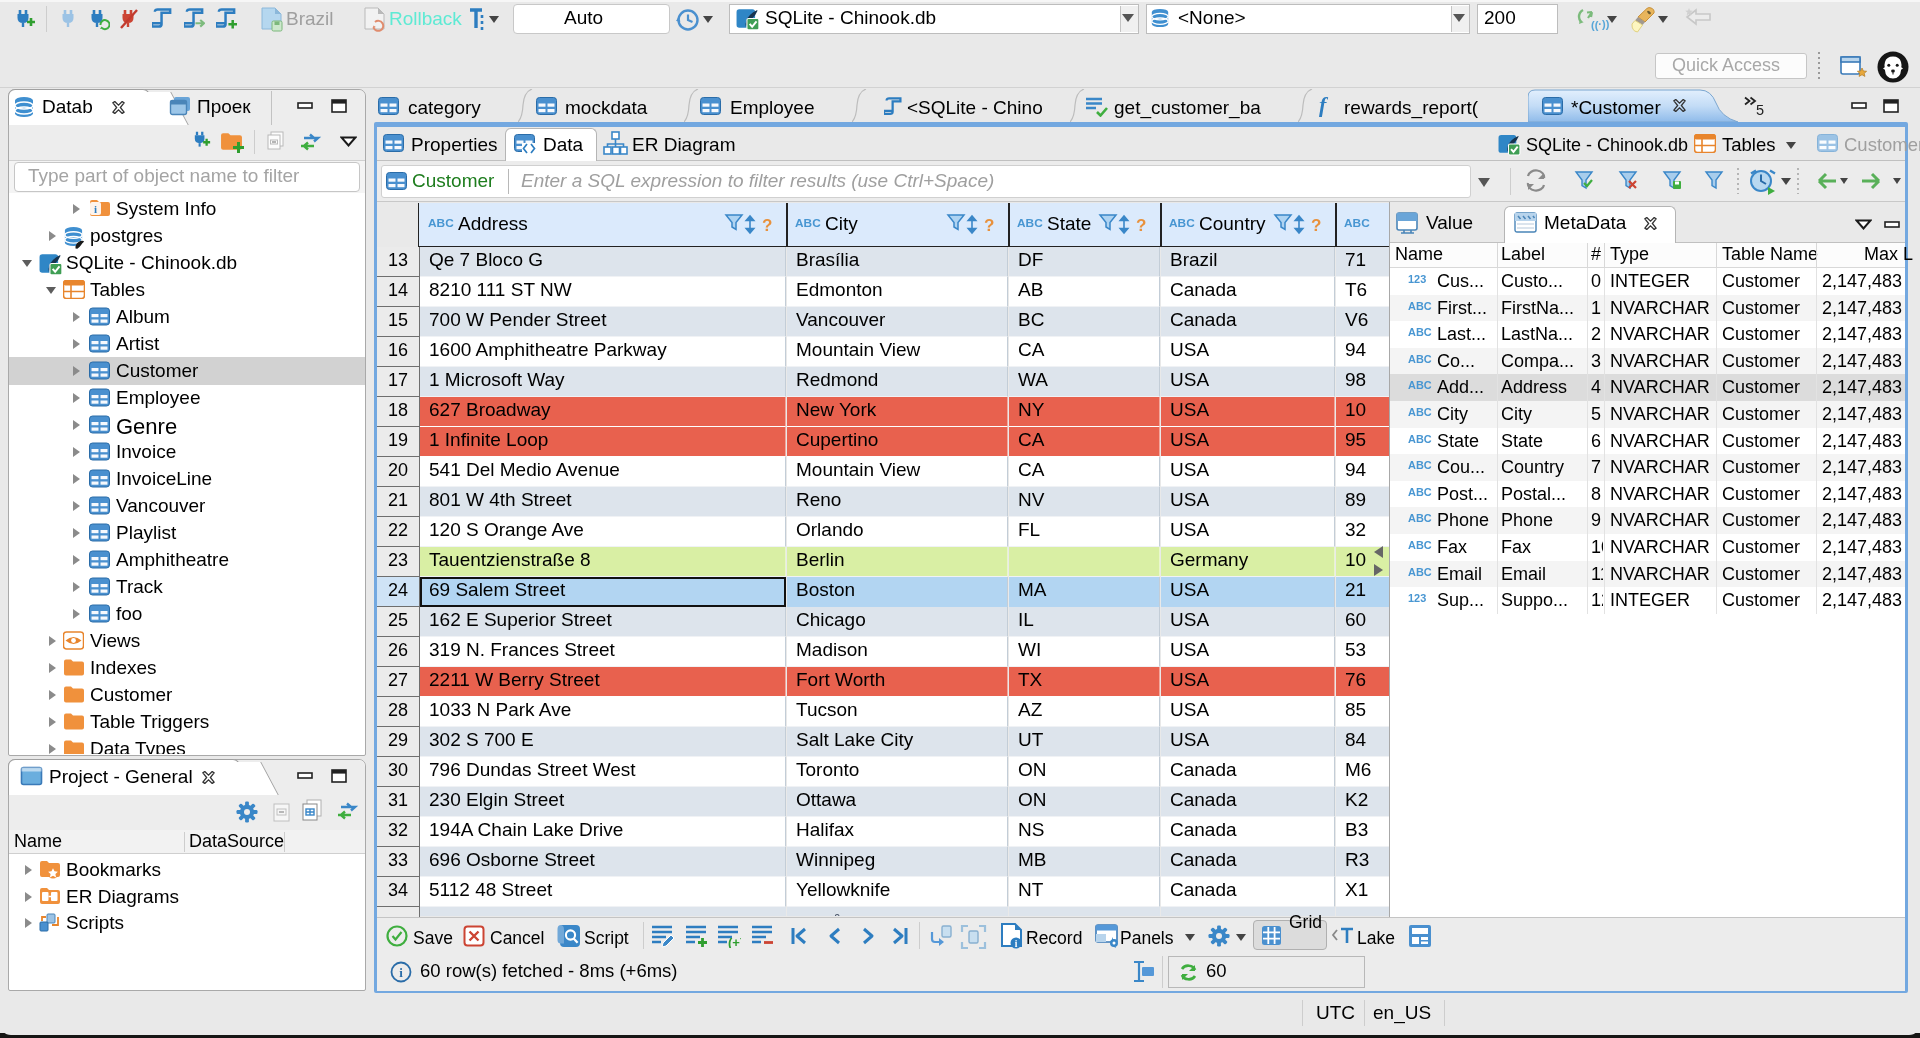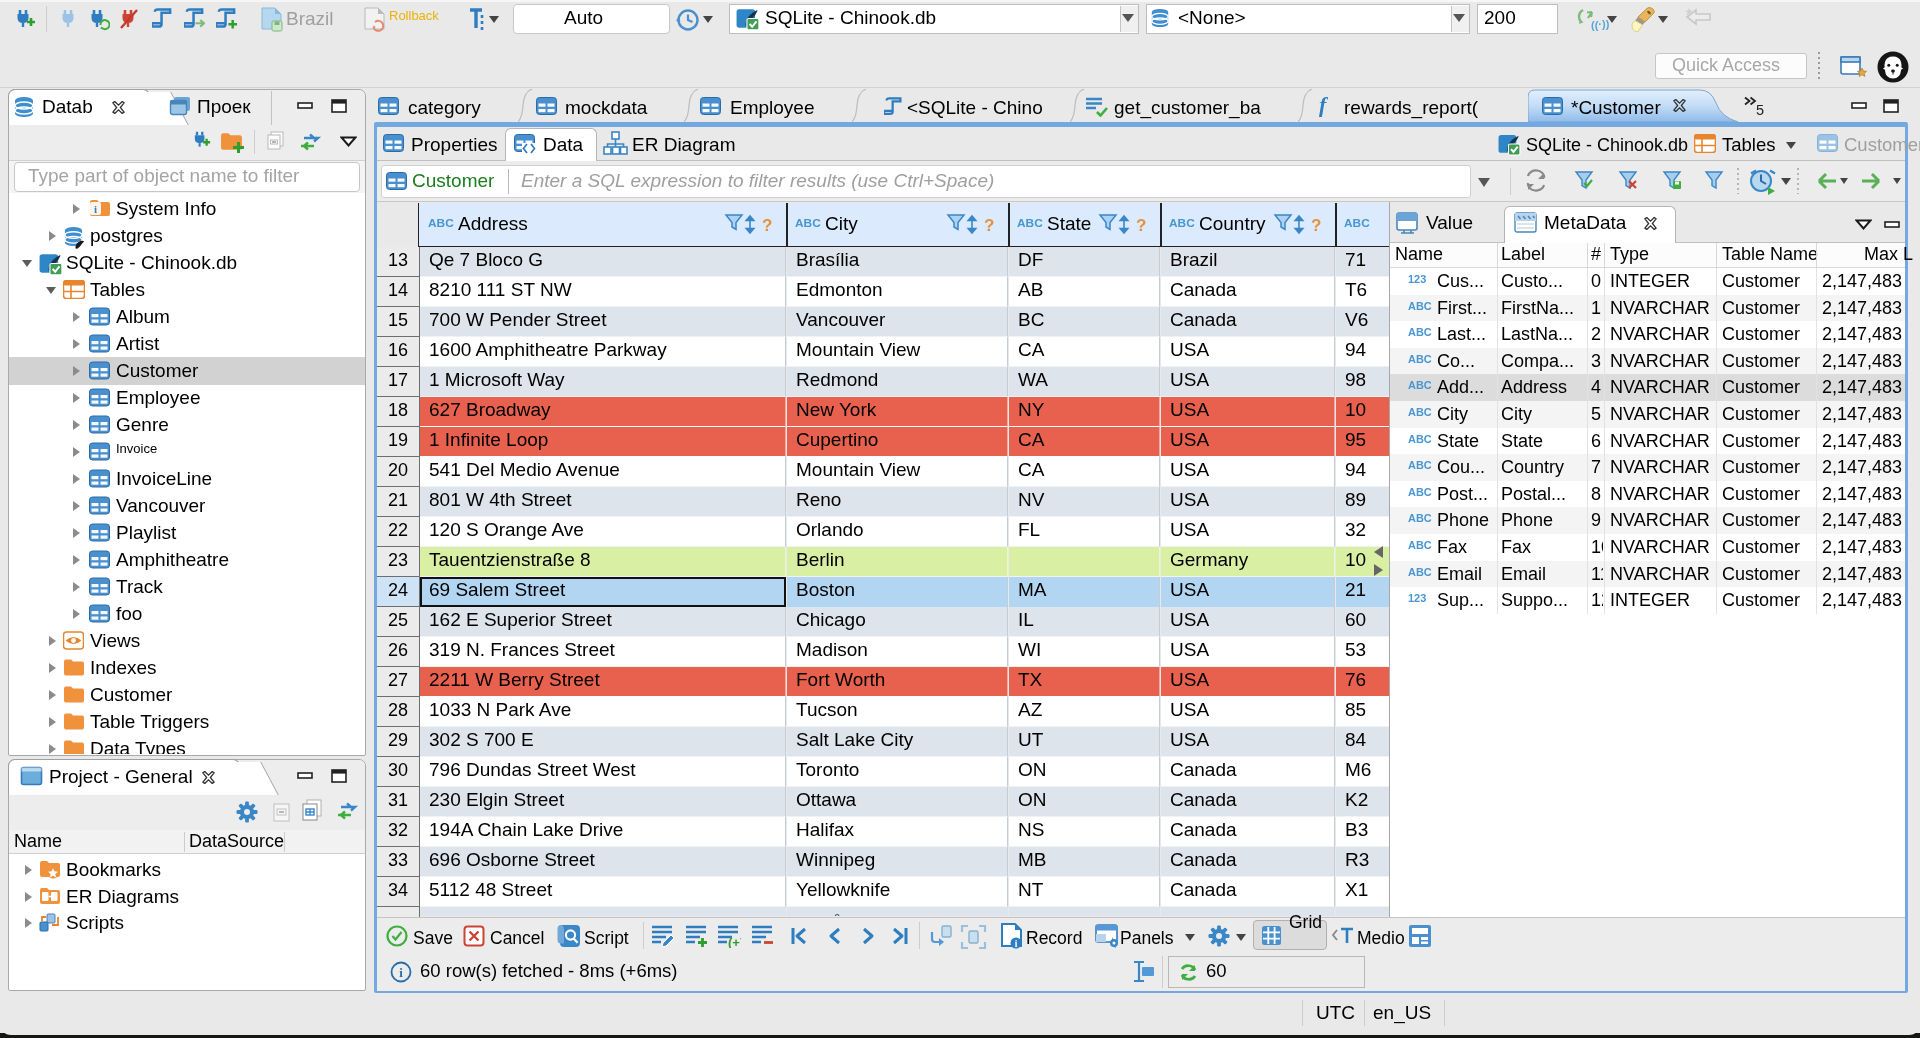--- a/index.html
+++ b/index.html
@@ -55,21 +55,21 @@
 </svg><svg class="a" style="left:260px;top:7px" width="24" height="25" viewBox="0 0 24 25">
 <path d="M2 1 h13 l6 6 v15 h-19z" fill="#b5d7ef" stroke="#8cb8da" stroke-width="1"></path>
 <path d="M15 1 l6 6 h-6z" fill="#8cb8da"></path>
 <rect x="12" y="14" width="10" height="10" rx="1.5" fill="#cde8cd" stroke="#7cb87c"></rect>
 <rect x="14.5" y="14.5" width="5" height="3.5" fill="#7cb87c"></rect>
   </svg><div class="txt" style="left:286px;top:8px;font-size:19px;color:#9f9f9f">Brazil</div><svg class="a" style="left:363px;top:7px" width="24" height="25" viewBox="0 0 24 25">
 <path d="M2 1 h13 l6 6 v15 h-19z" fill="#f2f2f2" stroke="#b9b9b9" stroke-width="1"></path>
 <path d="M15 1 l6 6 h-6z" fill="#b9b9b9"></path>
 <path d="M12 15 a5 5 0 1 1-1.5 5.5" stroke="#e08c6e" stroke-width="2" fill="none"></path>
 <path d="M9.5 21.5 l1-3 2.4 1.6z" fill="#e08c6e"></path>
-  </svg><div class="txt" style="left:389px;top:8px;font-size:13px;color:#eab308">Rollback</div><svg class="a" style="left:467px;top:7px" width="26" height="26" viewBox="0 0 26 26">
+  </svg><div class="txt" style="left:389px;top:8px;font-size:19px;color:#5eead4">Rollback</div><svg class="a" style="left:467px;top:7px" width="26" height="26" viewBox="0 0 26 26">
 <path d="M3 3 h12 M9 3 v18" stroke="#2d7dc0" stroke-width="3.4"></path>
 <path d="M15 8 v3 M15 14 v3 M15 20 v3" stroke="#2d7dc0" stroke-width="2.6"></path>
   </svg><div class="a" style="left:489px;top:16px;width:0;height:0;border-left:5.0px solid transparent;border-right:5.0px solid transparent;border-top:7.199999999999999px solid #444"></div><div class="a" style="left:513px;top:4px;width:157px;height:30px;background:#fff;border:1px solid #c8c8c8;border-radius:4px"></div><div class="txt" style="left:564px;top:7px;font-size:19px">Auto</div><svg class="a" style="left:675px;top:7px" width="25" height="25" viewBox="0 0 25 25">
 <circle cx="13" cy="13" r="9.5" fill="none" stroke="#4a90cf" stroke-width="2.4"></circle>
 <path d="M13 7.5 v5.5 l4.5 2" stroke="#4a90cf" stroke-width="2.2" fill="none"></path>
 <path d="M3.5 10 l-2.5 4 4.5.5z" fill="#4a90cf"></path>
   </svg><div class="a" style="left:703px;top:16px;width:0;height:0;border-left:5.0px solid transparent;border-right:5.0px solid transparent;border-top:7.199999999999999px solid #444"></div><div class="a" style="left:729px;top:4px;width:410px;height:30px;background:#fff;border:1px solid #bdbdbd"></div><svg class="a" style="left:736px;top:7px" width="24" height="24" viewBox="0 0 22 22">
 <rect x="0.5" y="2" width="17" height="17" rx="2.5" fill="#2f86c6"></rect>
 <rect x="0.5" y="2" width="17" height="17" rx="2.5" fill="url(#g)" opacity="0"></rect>
 <path d="M9 18 q-1-6 4-11 q2.5-2.5 6-4 q1-.4.6.6 q-1.5 3.5-4 6 q-5 5-6.6 8.4" fill="#17344f"></path>
@@ -222,30 +222,30 @@
 </svg>
         <div class="txt" style="left:116px;top:387px;font-size:19px">Employee</div>
         <div class="arrow-c" style="left:73px;top:420px"></div>
         <svg class="a" style="left:89px;top:415px" width="21" height="19" viewBox="0 0 21 18">
 <rect x="0.5" y="0.5" width="20" height="17" rx="3" fill="#4a90cf" stroke="#2a6ca8"></rect>
 <rect x="2.5" y="6.5" width="7" height="3.2" fill="#fff" opacity=".95"></rect>
 <rect x="11.5" y="6.5" width="7" height="3.2" fill="#fff" opacity=".95"></rect>
 <rect x="2.5" y="12" width="7" height="3.2" fill="#fff" opacity=".95"></rect>
 <rect x="11.5" y="12" width="7" height="3.2" fill="#fff" opacity=".95"></rect>
 </svg>
-        <div class="txt" style="left:116px;top:414px;font-size:19px">Genre</div>
+        <div class="txt" style="left:116px;top:414px;font-size:22px">Genre</div>
         <div class="arrow-c" style="left:73px;top:447px"></div>
         <svg class="a" style="left:89px;top:442px" width="21" height="19" viewBox="0 0 21 18">
 <rect x="0.5" y="0.5" width="20" height="17" rx="3" fill="#4a90cf" stroke="#2a6ca8"></rect>
 <rect x="2.5" y="6.5" width="7" height="3.2" fill="#fff" opacity=".95"></rect>
 <rect x="11.5" y="6.5" width="7" height="3.2" fill="#fff" opacity=".95"></rect>
 <rect x="2.5" y="12" width="7" height="3.2" fill="#fff" opacity=".95"></rect>
 <rect x="11.5" y="12" width="7" height="3.2" fill="#fff" opacity=".95"></rect>
 </svg>
-        <div class="txt" style="left:116px;top:441px;font-size:13px">Invoice</div>
+        <div class="txt" style="left:116px;top:441px;font-size:19px">Invoice</div>
         <div class="arrow-c" style="left:73px;top:474px"></div>
         <svg class="a" style="left:89px;top:469px" width="21" height="19" viewBox="0 0 21 18">
 <rect x="0.5" y="0.5" width="20" height="17" rx="3" fill="#4a90cf" stroke="#2a6ca8"></rect>
 <rect x="2.5" y="6.5" width="7" height="3.2" fill="#fff" opacity=".95"></rect>
 <rect x="11.5" y="6.5" width="7" height="3.2" fill="#fff" opacity=".95"></rect>
 <rect x="2.5" y="12" width="7" height="3.2" fill="#fff" opacity=".95"></rect>
 <rect x="11.5" y="12" width="7" height="3.2" fill="#fff" opacity=".95"></rect>
 </svg>
         <div class="txt" style="left:116px;top:468px;font-size:19px">InvoiceLine</div>
         <div class="arrow-c" style="left:73px;top:501px"></div>
@@ -589,21 +589,21 @@
 <rect x="9.1" y="0.5" width="3.8" height="21" rx="1.2" transform="rotate(135 11 11)"></rect>
 <circle cx="11" cy="11" r="7.2"></circle>
       </g>
 <circle cx="11" cy="11" r="3" fill="#ececec"></circle>
 </svg><div class="a" style="left:1236px;top:934px;width:0;height:0;border-left:5.0px solid transparent;border-right:5.0px solid transparent;border-top:7.199999999999999px solid #444"></div><div class="a" style="left:1253px;top:920px;width:74px;height:30px;background:#dcdcdc;border:1px solid #b0b0b0;border-radius:4px"></div><svg class="a" style="left:1261px;top:925px" width="21" height="21" viewBox="0 0 21 21">
 <rect x="1" y="1" width="19" height="19" rx="2.5" fill="#4a90cf"></rect>
 <path d="M7.3 2 v17 M13.6 2 v17 M2 7.3 h17 M2 13.6 h17" stroke="#fff" stroke-width="1.8"></path>
     </svg><div class="btn-txt" style="left:1289px;top:912px">Grid</div><svg class="a" style="left:1331px;top:926px" width="24" height="20" viewBox="0 0 24 20">
 <path d="M6 4 L2 9 l4 5" stroke="#888" stroke-width="1.8" fill="none"></path>
 <path d="M10 3 h12 M16 3 v14" stroke="#2d7dc0" stroke-width="2.6"></path>
-    </svg><div class="btn-txt" style="left:1357px;top:928px">Medio</div><svg class="a" style="left:1408px;top:924px" width="24" height="24" viewBox="0 0 24 24">
+    </svg><div class="btn-txt" style="left:1357px;top:928px">Lake</div><svg class="a" style="left:1408px;top:924px" width="24" height="24" viewBox="0 0 24 24">
 <rect x="1" y="1" width="22" height="22" rx="2" fill="#4a90cf"></rect>
 <rect x="4" y="4" width="16" height="6" fill="#fff"></rect>
 <rect x="4" y="13" width="7" height="7" fill="#fff"></rect>
       <rect x="13" y="13" width="7" height="3" fill="#fff"></rect>
       <rect x="13" y="17.5" width="7" height="2.5" fill="#fff"></rect>
     </svg><div class="a" style="left:377px;top:953px;width:1528px;height:38px;background:#ececec"></div><svg class="a" style="left:390px;top:961px" width="22" height="22" viewBox="0 0 22 22">
 <circle cx="11" cy="11" r="9.5" fill="none" stroke="#2a6ca8" stroke-width="1.8"></circle>
 <text x="11" y="16" font-size="13" font-weight="bold" fill="#2a6ca8" text-anchor="middle" font-family="Liberation Serif">i</text>
     </svg><div class="txt" style="left:420px;top:960px;font-size:18.5px">60 row(s) fetched - 8ms (+6ms)</div><svg class="a" style="left:1130px;top:959px" width="26" height="25" viewBox="0 0 26 25">
 <path d="M9 3 v19 M4 3 h10 M4 22 h10" stroke="#3a87c8" stroke-width="2.2"></path>

